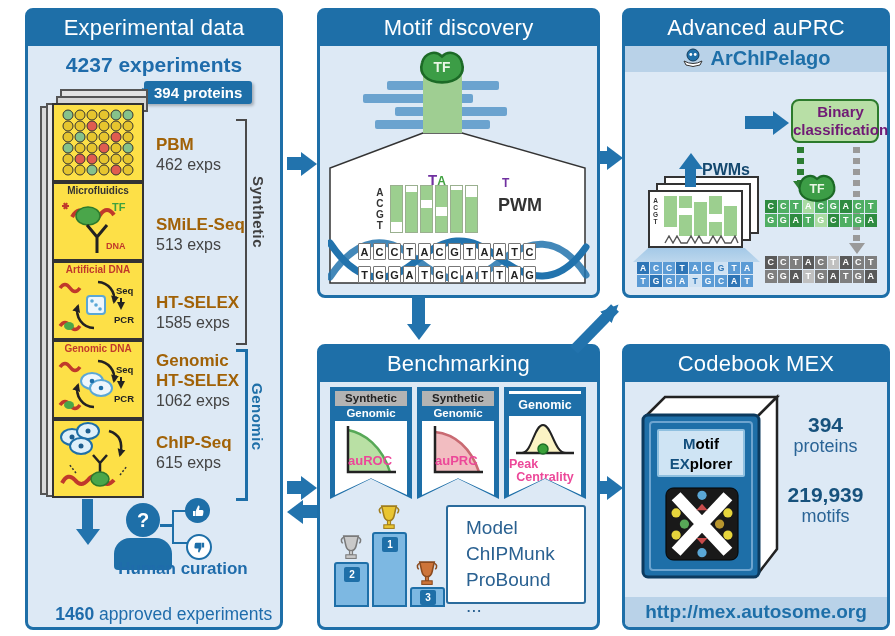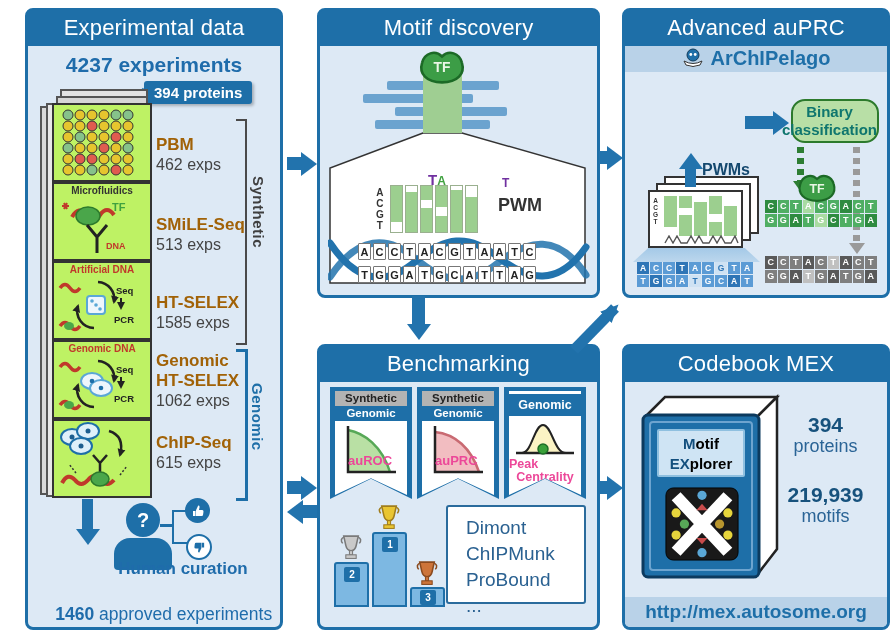--- a/index.html
+++ b/index.html
@@ -26,21 +26,21 @@
         border-left:8px solid transparent;border-right:8px solid transparent}
   .dashV.green{background:repeating-linear-gradient(180deg,#2d7e33 0 6px,transparent 6px 11px)}
   .dashV.green:after{border-top:11px solid #2d7e33}
   .dashV.gray{background:repeating-linear-gradient(180deg,#9a9a9a 0 6px,transparent 6px 11px)}
   .dashV.gray:after{border-top:11px solid #9a9a9a}
   
   .bigblue{color:#1f6cab;font-weight:bold}
   .badge{position:absolute;background:#1e6fa8;color:#fff;font-weight:bold;font-size:15px;
          padding:3px 10px;border-radius:3px;box-shadow:2px 2px 3px rgba(0,0,0,.25)}
   .sheet{position:absolute;background:#e3e3e3;border:2px solid #555}
-  .card{position:absolute;left:24px;width:100px;height:79px;background:#bef264;border:2.5px solid #333;box-sizing:border-box;z-index:3}
+  .card{position:absolute;left:24px;width:92px;height:79px;background:#fde047;border:2.5px solid #333;box-sizing:border-box;z-index:3}
   .cardlabel{position:absolute;top:1px;left:0;right:0;text-align:center;font-size:10px;font-weight:bold;color:#333}
   .cardlabel.red{color:#c0392b}
   .mname{position:absolute;left:128px;width:108px;font-size:17px;font-weight:bold;color:#a16207;line-height:20px}
   .mcount{position:absolute;left:128px;width:108px;font-size:16px;color:#444}
   .bracket{position:absolute;width:9px}
   .bracket.syn{border-top:2px solid #4a4a4a;border-bottom:2px solid #4a4a4a;border-right:2px solid #4a4a4a}
   .bracket.gen{border-top:3px solid #1e6fa8;border-bottom:3px solid #1e6fa8;border-right:3px solid #1e6fa8}
   .vlabel{position:absolute;writing-mode:vertical-rl;font-weight:bold;font-size:15px;letter-spacing:.5px}
   .vlabel.syn{color:#3f3f3f}
   .vlabel.gen{color:#1e6fa8}
@@ -85,22 +85,22 @@
   .pbar{position:absolute;background:#7db8e2;border:2.5px solid #1e6fa8;border-radius:3px 3px 0 0;box-sizing:border-box}
   .plate{position:absolute;width:16px;height:15px;background:#1e6fa8;color:#fff;border-radius:2px;
          font-size:10px;font-weight:bold;text-align:center;line-height:15px;z-index:3}
   .toolsbox{position:absolute;background:#fff;border:2.5px solid #2a6b9c;border-radius:3px;box-sizing:border-box;
          color:#2a6191;font-size:19px;line-height:26px;padding:8px 0 0 18px}
   
   .band{position:absolute;left:0;right:0;background:#b9d2e8;display:flex;align-items:center;justify-content:center;
         gap:5px;color:#1e6fa8;font-weight:bold;font-size:20px}
   .rfbox{position:absolute;background:#7db4de;border:2.5px solid #1e6fa8;border-radius:4px;box-sizing:border-box;
         color:#0f4c78;font-weight:bold;font-size:15px;line-height:18px;display:flex;align-items:center;justify-content:center;text-align:center}
-  .binbox{position:absolute;background:#b8dfa6;border:2.5px solid #2c7a2c;border-radius:14px;box-sizing:border-box;
-        color:#0f766e;font-weight:bold;font-size:15px;line-height:18px;display:flex;align-items:center;justify-content:flex-end;text-align:center}
+  .binbox{position:absolute;background:#b8dfa6;border:2.5px solid #2c7a2c;border-radius:8px;box-sizing:border-box;
+        color:#701a75;font-weight:bold;font-size:15px;line-height:18px;display:flex;align-items:center;justify-content:flex-start;text-align:center}
   .pcard{position:absolute;background:#fff;border:2px solid #333;box-sizing:border-box}
   .vtiny span{display:block;font-weight:bold;font-size:6.5px;line-height:7px;color:#333;text-align:center}
   .minicols{position:absolute;display:flex;gap:2px}
   .minicols i{width:13px;height:40px;display:block}
   .funnel{position:absolute;background:linear-gradient(180deg,rgba(126,180,222,.6),rgba(126,180,222,.35));
           clip-path:polygon(12% 0,88% 0,100% 100%,0 100%)}
   .sr{display:flex;gap:1px}
   .sr span{text-align:center;color:#fff;font-weight:bold}
   .seqB .sr span{width:12px;height:12px;background:#5b9bd5;font-size:8.5px;line-height:12px}
   .seqB .sr:nth-child(1) span:nth-child(3n+1){background:#2e75b6}
@@ -445,21 +445,21 @@
     <rect x="7" y="21" width="10" height="3.5" fill="#cd7439" stroke="#8a4a1e"></rect>
   </svg>
   <div class="pbar" style="left:52px;top:185px;width:35px;height:75px"></div>
   <div class="pbar" style="left:14px;top:215px;width:35px;height:45px"></div>
   <div class="pbar" style="left:90px;top:240px;width:35px;height:20px"></div>
   <div class="plate" style="left:62px;top:190px">1</div>
   <div class="plate" style="left:24px;top:220px">2</div>
   <div class="plate" style="left:100px;top:243px">3</div>
 
   <div class="toolsbox" style="left:126px;top:158px;width:140px;height:99px">
-    <div>Dimont</div>
+    <div>Model</div>
     <div>ChIPMunk</div>
     <div>ProBound</div>
     <div>...</div>
   </div>
 </div>
 
 <div class="panel" id="p-adv" style="left:622px;top:8px;width:262px;height:284px">
   <div class="phead">
         <span>Advanced auPRC</span>
       </div>

